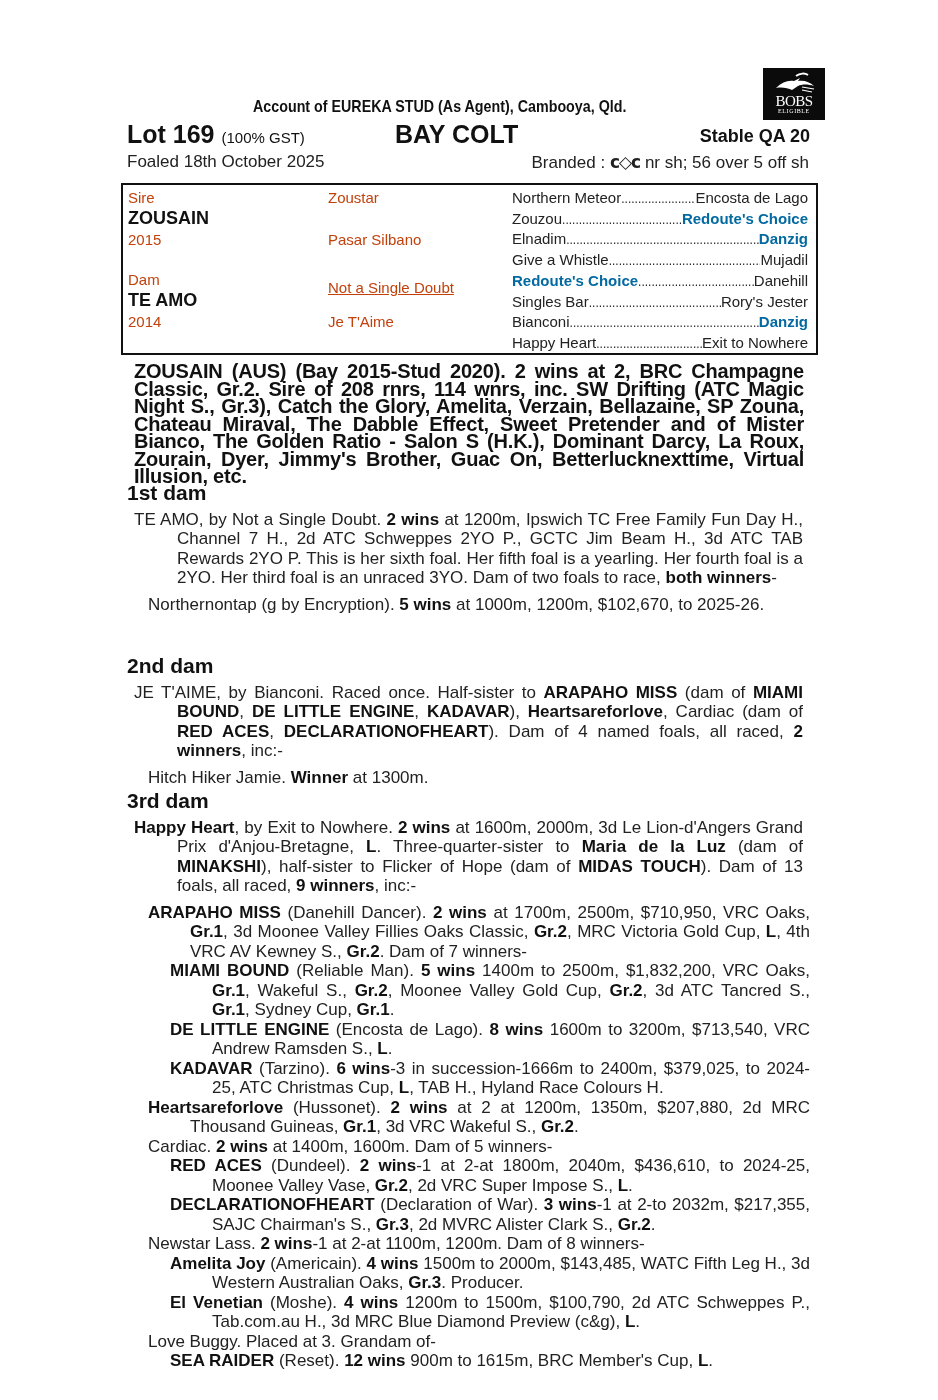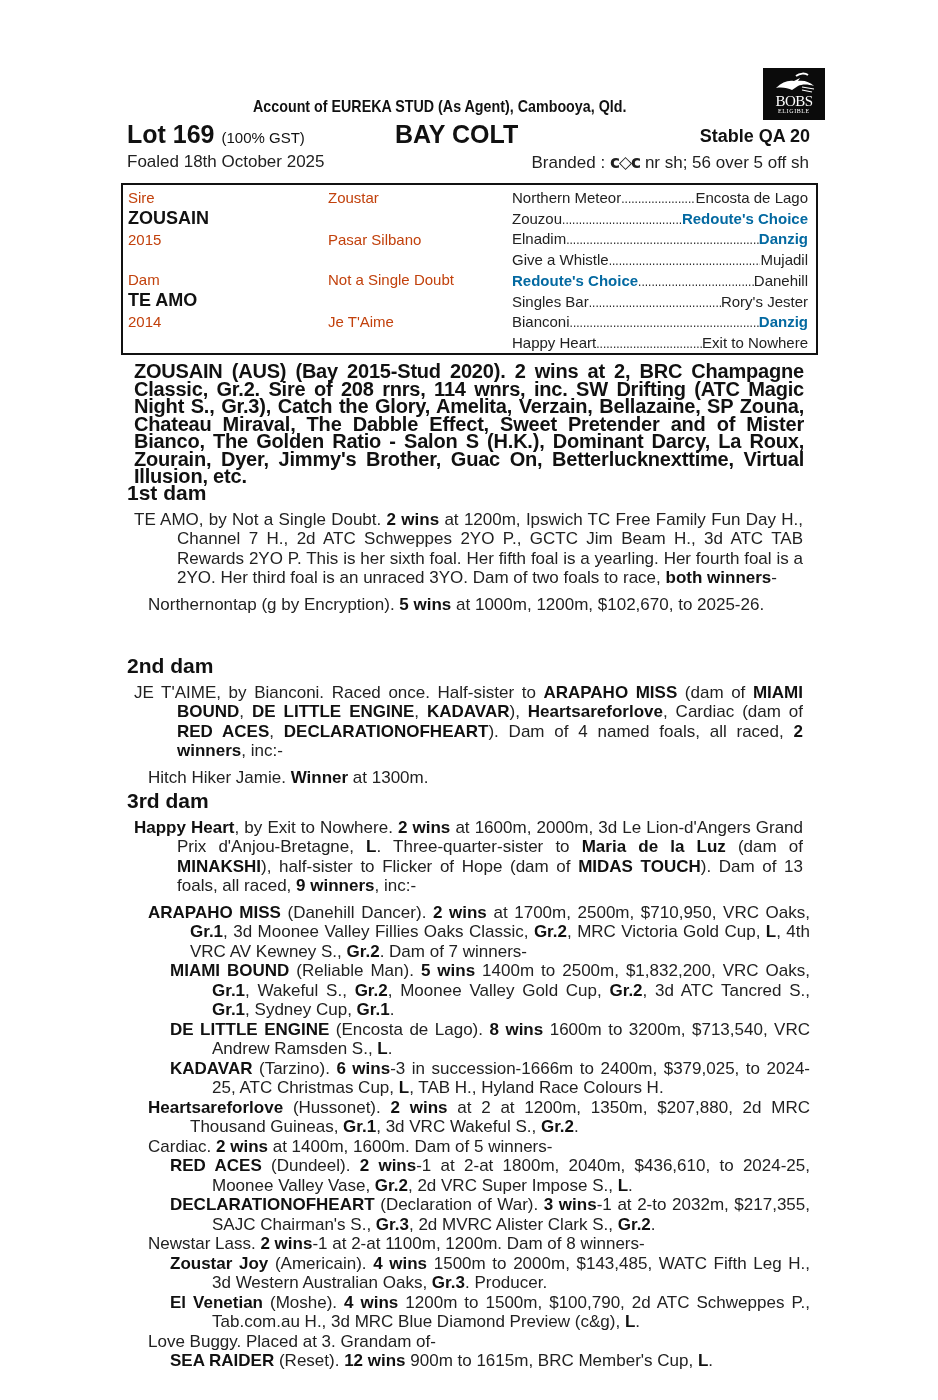--- a/index.html
+++ b/index.html
@@ -80,21 +80,21 @@
   <div class="ped">
     <div class="cell" style="left:5px; top:4px;">Sire</div>
     <div class="cell big" style="left:5px; top:23px;">ZOUSAIN</div>
     <div class="cell" style="left:5px; top:46px;">2015</div>
     <div class="cell" style="left:5px; top:86px;">Dam</div>
     <div class="cell big" style="left:5px; top:105px;">TE AMO</div>
     <div class="cell" style="left:5px; top:128px;">2014</div>
 
     <div class="cell" style="left:205px; top:4px;">Zoustar</div>
     <div class="cell" style="left:205px; top:46px;">Pasar Silbano</div>
-    <div class="cell" style="left:205px; top:86px;">Not a Single Doubt</div>
+    <div class="cell" style="left:205px; top:94px;text-decoration:underline;">Not a Single Doubt</div>
     <div class="cell" style="left:205px; top:128px;">Je T'Aime</div>
 
     <div id="ancestors">
         <div class="anc" style="top: 4px;">
           <span>Northern Meteor</span>
           <span class="dots"></span>
           <span>Encosta de Lago</span>
         </div>
         <div class="anc" style="top: 24.7px;">
           <span>Zouzou</span>
@@ -156,19 +156,19 @@
         <p class="p0"><b>Happy Heart</b><span>, by Exit to Nowhere. </span><b>2 wins</b><span> at 1600m, 2000m, 3d Le Lion-d'Angers Grand Prix d'Anjou-Bretagne, </span><b>L</b><span>. Three-quarter-sister to </span><b>Maria de la Luz</b><span> (dam of </span><b>MINAKSHI</b><span>), half-sister to Flicker of Hope (dam of </span><b>MIDAS TOUCH</b><span>). Dam of 13 foals, all raced, </span><b>9 winners</b><span>, inc:-</span></p>
         <p class="p1"><b>ARAPAHO MISS</b><span> (Danehill Dancer). </span><b>2 wins</b><span> at 1700m, 2500m, $710,950, VRC Oaks, </span><b>Gr.1</b><span>, 3d Moonee Valley Fillies Oaks Classic, </span><b>Gr.2</b><span>, MRC Victoria Gold Cup, </span><b>L</b><span>, 4th VRC AV Kewney S., </span><b>Gr.2</b><span>. Dam of 7 winners-</span></p>
         <p class="p2"><b>MIAMI BOUND</b><span> (Reliable Man). </span><b>5 wins</b><span> 1400m to 2500m, $1,832,200, VRC Oaks, </span><b>Gr.1</b><span>, Wakeful S., </span><b>Gr.2</b><span>, Moonee Valley Gold Cup, </span><b>Gr.2</b><span>, 3d ATC Tancred S., </span><b>Gr.1</b><span>, Sydney Cup, </span><b>Gr.1</b><span>.</span></p>
         <p class="p2"><b>DE LITTLE ENGINE</b><span> (Encosta de Lago). </span><b>8 wins</b><span> 1600m to 3200m, $713,540, VRC Andrew Ramsden S., </span><b>L</b><span>.</span></p>
         <p class="p2"><b>KADAVAR</b><span> (Tarzino). </span><b>6 wins</b><span>-3 in succession-1666m to 2400m, $379,025, to 2024-25, ATC Christmas Cup, </span><b>L</b><span>, TAB H., Hyland Race Colours H.</span></p>
         <p class="p1"><b>Heartsareforlove</b><span> (Hussonet). </span><b>2 wins</b><span> at 2 at 1200m, 1350m, $207,880, 2d MRC Thousand Guineas, </span><b>Gr.1</b><span>, 3d VRC Wakeful S., </span><b>Gr.2</b><span>.</span></p>
         <p class="p1"><span>Cardiac. </span><b>2 wins</b><span> at 1400m, 1600m. Dam of 5 winners-</span></p>
         <p class="p2"><b>RED ACES</b><span> (Dundeel). </span><b>2 wins</b><span>-1 at 2-at 1800m, 2040m, $436,610, to 2024-25, Moonee Valley Vase, </span><b>Gr.2</b><span>, 2d VRC Super Impose S., </span><b>L</b><span>.</span></p>
         <p class="p2"><b>DECLARATIONOFHEART</b><span> (Declaration of War). </span><b>3 wins</b><span>-1 at 2-to 2032m, $217,355, SAJC Chairman's S., </span><b>Gr.3</b><span>, 2d MVRC Alister Clark S., </span><b>Gr.2</b><span>.</span></p>
         <p class="p1"><span>Newstar Lass. </span><b>2 wins</b><span>-1 at 2-at 1100m, 1200m. Dam of 8 winners-</span></p>
-        <p class="p2"><b>Zoustar Joy</b><span> (Americain). </span><b>4 wins</b><span> 1500m to 2000m, $143,485, WATC Fifth Leg H., 3d Western Australian Oaks, </span><b>Gr.3</b><span>. Producer.</span></p>
+        <p class="p2"><b>Amelita Joy</b><span> (Americain). </span><b>4 wins</b><span> 1500m to 2000m, $143,485, WATC Fifth Leg H., 3d Western Australian Oaks, </span><b>Gr.3</b><span>. Producer.</span></p>
         <p class="p2"><b>El Venetian</b><span> (Moshe). </span><b>4 wins</b><span> 1200m to 1500m, $100,790, 2d ATC Schweppes P., Tab.com.au H., 3d MRC Blue Diamond Preview (c&amp;g), </span><b>L</b><span>.</span></p>
         <p class="p1"><span>Love Buggy. Placed at 3. Grandam of-</span></p>
         <p class="p2"><b>SEA RAIDER</b><span> (Reset). </span><b>12 wins</b><span> 900m to 1615m, BRC Member's Cup, </span><b>L</b><span>.</span></p>
       </div>
   </div>
 </div>
 
 </body></html>

